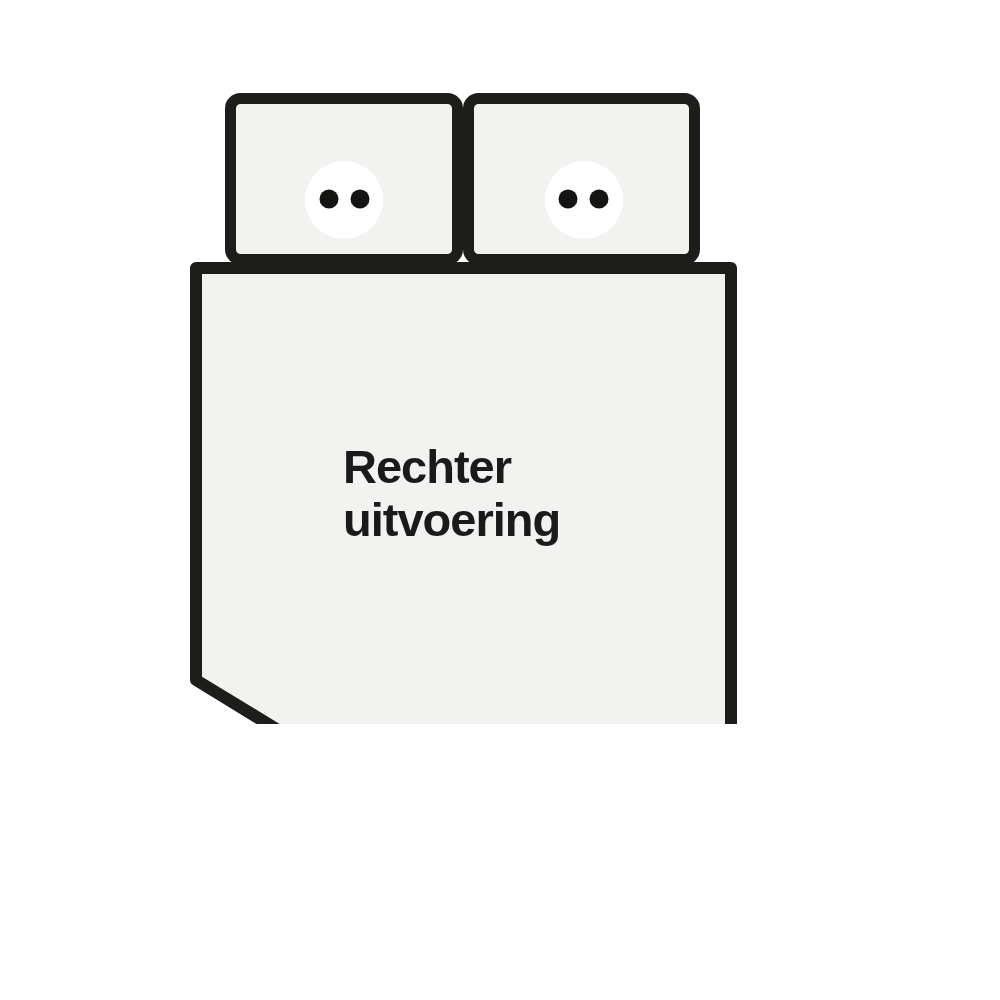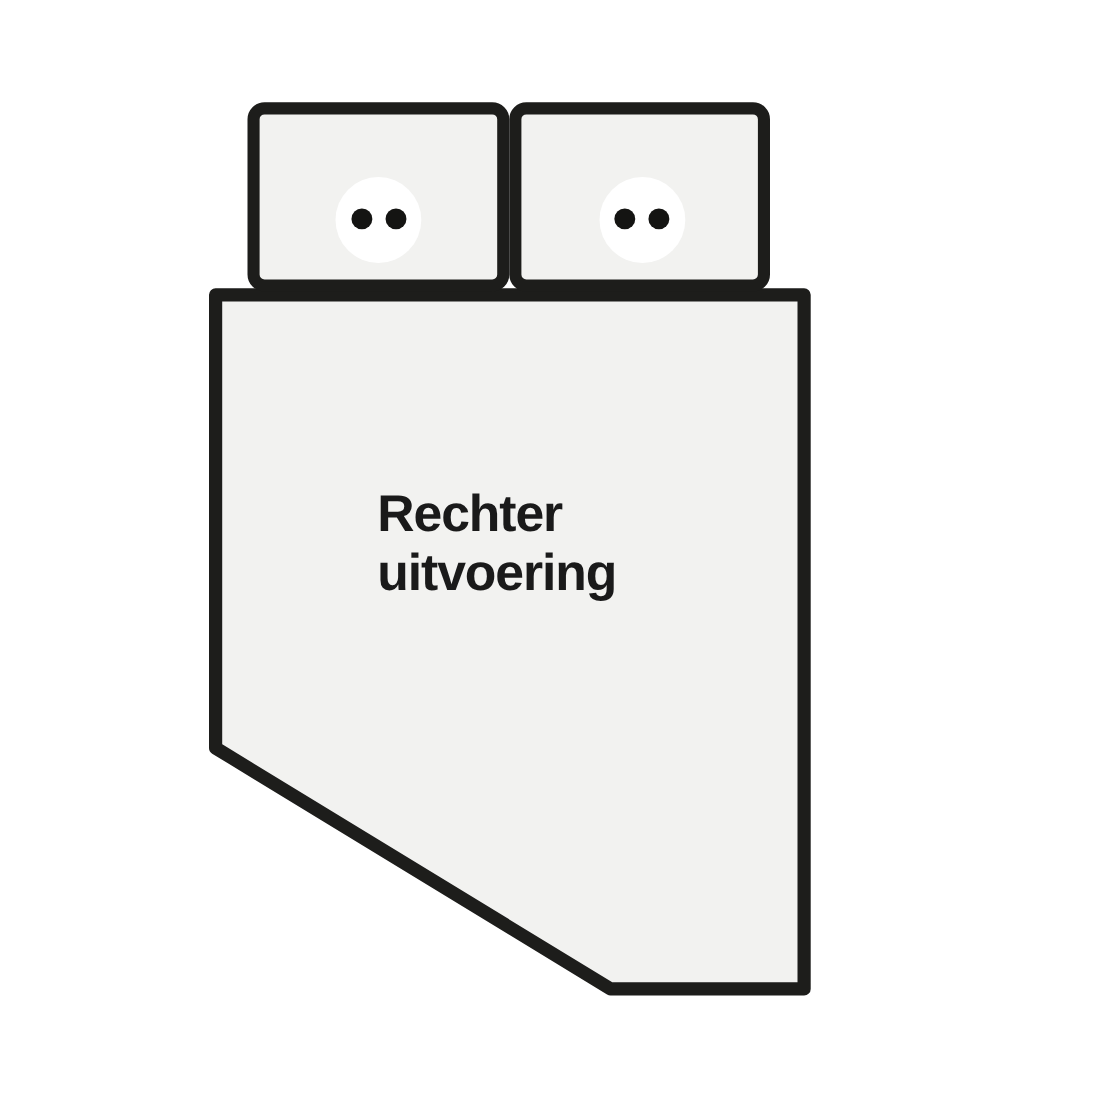--- a/index.html
+++ b/index.html
@@ -3,21 +3,21 @@
 <meta charset="utf-8">
 <style>
   html, body {
     margin: 0;
     padding: 0;
     background: #ffffff;
   }
   .canvas {
     position: relative;
     width: 1000px;
-    height: 1000px;
+    height: 724px;
     margin: 0 auto;
     background: #ffffff;
     overflow: hidden;
   }
   .canvas svg {
     display: block;
     width: 1000px;
     height: 1000px;
   }
   .diagram-label {

